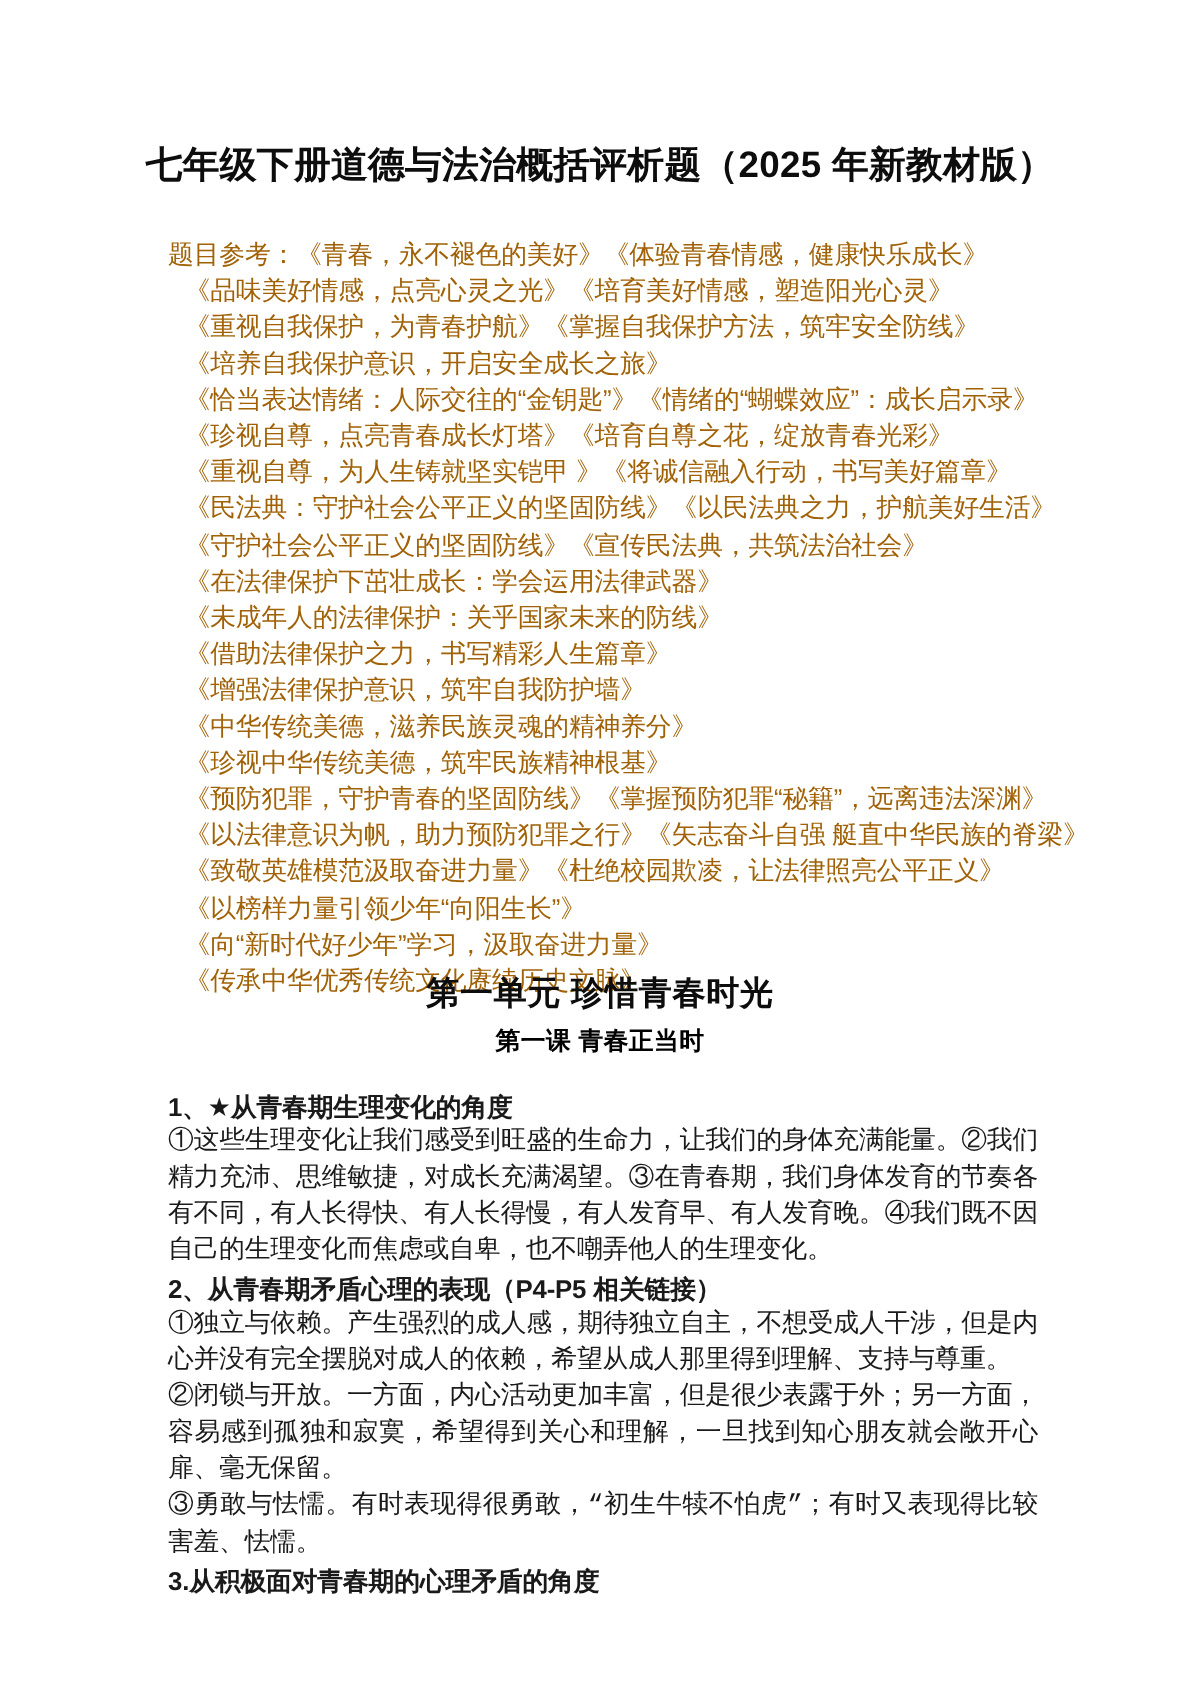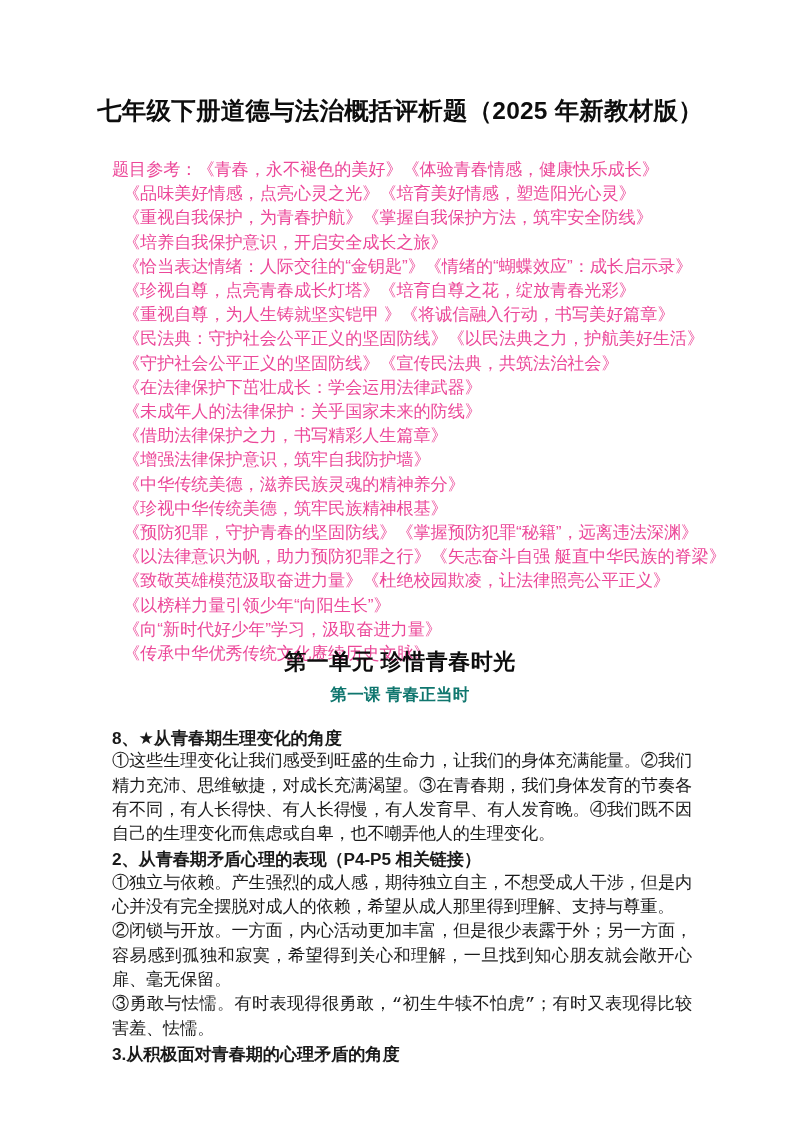--- a/index.html
+++ b/index.html
@@ -37,21 +37,21 @@
     line-height: 1.25;
     color: #0d0d0d;
   }
   .ref-block {
     position: absolute;
     left: 112px;
     top: 157px;
     width: 582px;
     font-size: 17.2px;
     line-height: 24.2px;
-    color: #ec4899;
+    color: #a16207;
     letter-spacing: -0.1px;
   }
   .ref-line {
     white-space: nowrap;
     display: block;
   }
   .ref-line.first {
     text-indent: 0;
   }
   .ref-line.indent {
@@ -72,21 +72,21 @@
   .lesson-heading {
     position: absolute;
     left: 0;
     right: 0;
     top: 684px;
     text-align: center;
     font-size: 16.5px;
     font-weight: bold;
     line-height: 1.3;
     letter-spacing: 0.3px;
-    color: #0f766e;
+    color: #000000;
   }
   .body-block {
     position: absolute;
     left: 112px;
     top: 726px;
     width: 580px;
     font-size: 17.2px;
     line-height: 24.3px;
     color: #1a1a1a;
   }
@@ -132,21 +132,21 @@
     <span class="ref-line indent">《以榜样力量引领少年“向阳生长”》</span>
     <span class="ref-line indent">《向“新时代好少年”学习，汲取奋进力量》</span>
     <span class="ref-line indent">《传承中华优秀传统文化赓续历史文脉》</span>
   </div>
 
   <div class="unit-heading">第一单元  珍惜青春时光</div>
 
   <div class="lesson-heading">第一课  青春正当时</div>
 
   <div class="body-block">
-    <span class="sec-heading">8、★从青春期生理变化的角度</span>
+    <span class="sec-heading">1、★从青春期生理变化的角度</span>
     <span class="sec-para">①这些生理变化让我们感受到旺盛的生命力，让我们的身体充满能量。②我们精力充沛、思维敏捷，对成长充满渴望。③在青春期，我们身体发育的节奏各有不同，有人长得快、有人长得慢，有人发育早、有人发育晚。④我们既不因自己的生理变化而焦虑或自卑，也不嘲弄他人的生理变化。</span>
     <span class="sec-heading">2、从青春期矛盾心理的表现（P4-P5 相关链接）</span>
     <span class="sec-para" style="white-space:pre-line;">①独立与依赖。产生强烈的成人感，期待独立自主，不想受成人干涉，但是内心并没有完全摆脱对成人的依赖，希望从成人那里得到理解、支持与尊重。
 ②闭锁与开放。一方面，内心活动更加丰富，但是很少表露于外；另一方面，容易感到孤独和寂寞，希望得到关心和理解，一旦找到知心朋友就会敞开心扉、毫无保留。
 ③勇敢与怯懦。有时表现得很勇敢，“初生牛犊不怕虎”；有时又表现得比较害羞、怯懦。</span>
     <span class="sec-heading">3.从积极面对青春期的心理矛盾的角度</span>
   </div>
 
 </div>
 

